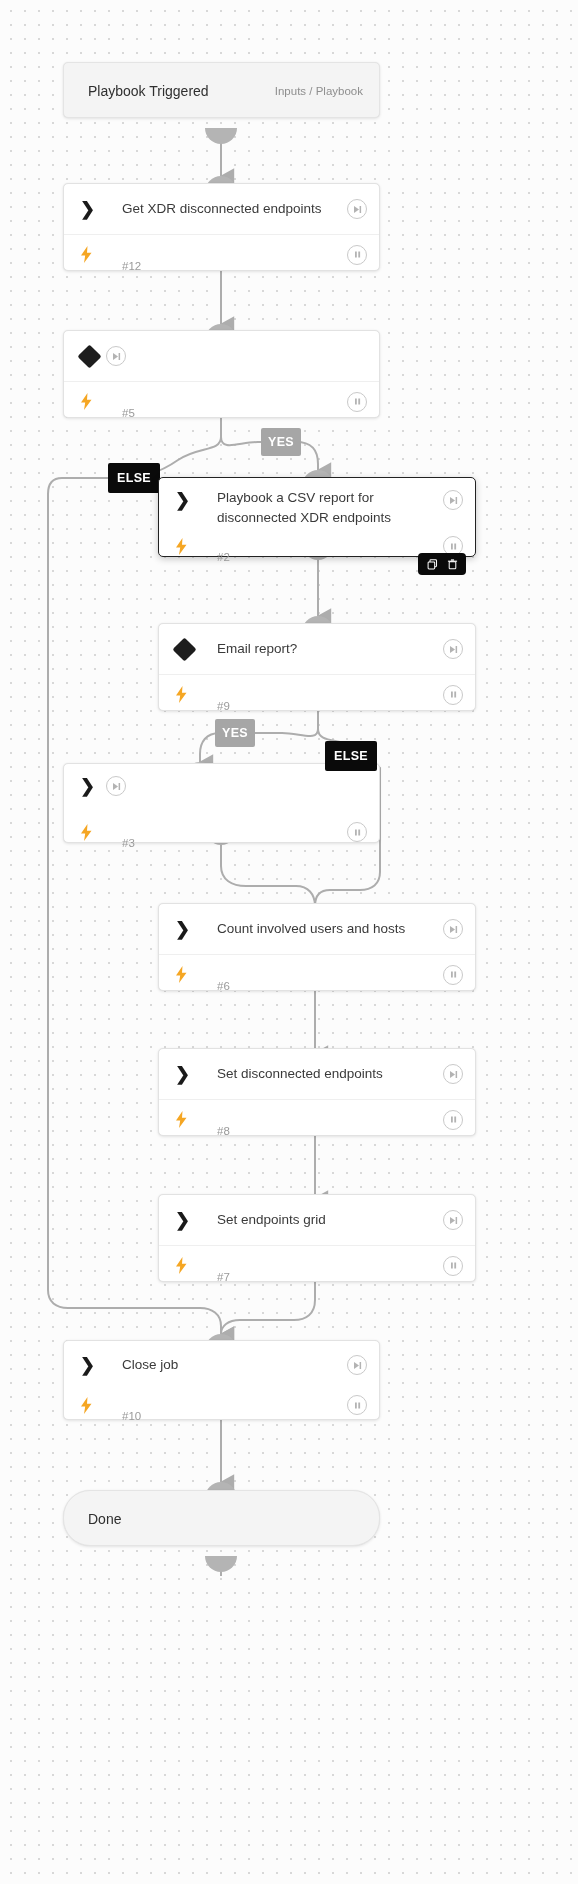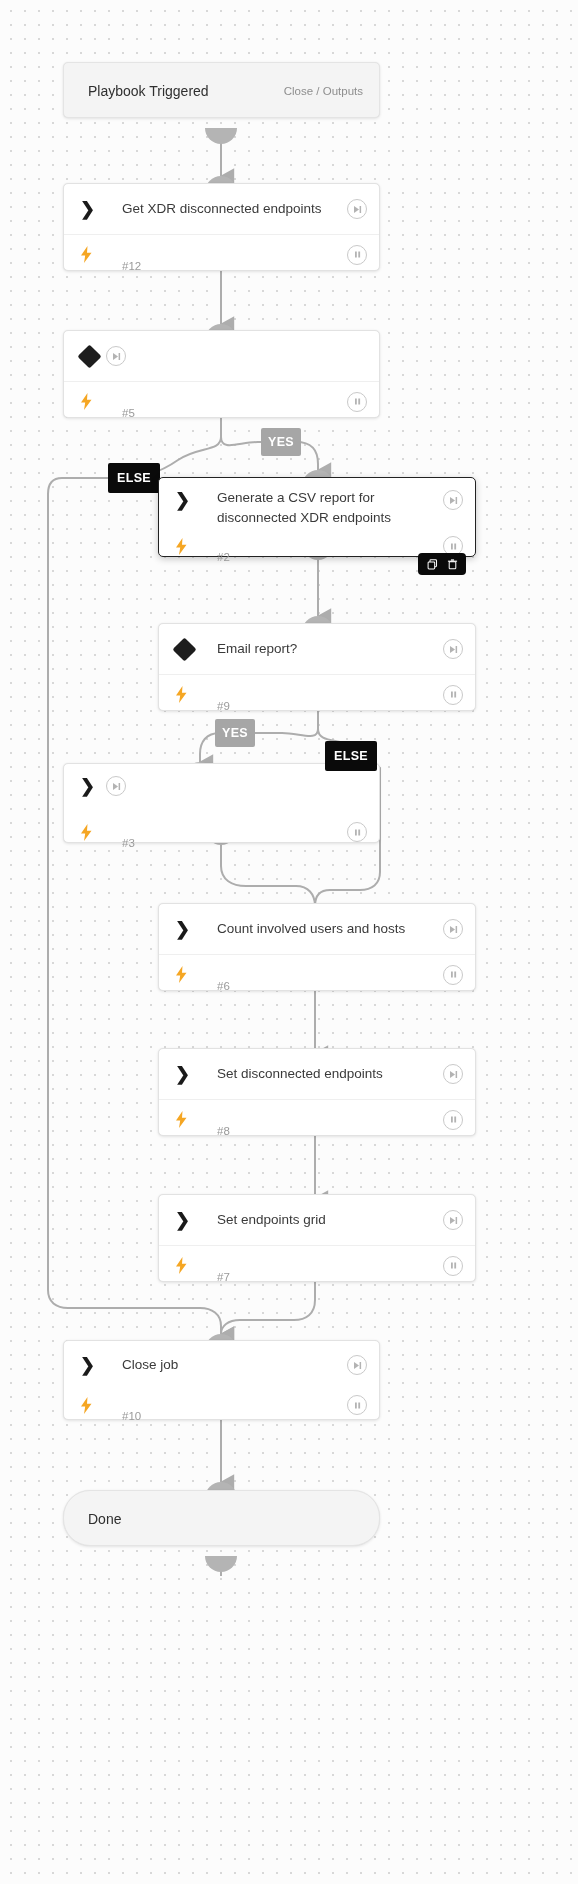--- a/index.html
+++ b/index.html
@@ -194,21 +194,21 @@
       <path d="M299,1069 a16,16 0 0 1 32,0 z"></path>
       <path d="M299,1214 a16,16 0 0 1 32,0 z"></path>
       <path d="M205,1350 a16,16 0 0 1 32,0 z"></path>
       <path d="M205,1498 a16,16 0 0 1 32,0 z"></path>
     </g>
   </svg>
 
   <div class="node start" style="left:63px; top:62px; width:317px; height:56px;">
     <div class="node-row-top" style="height:56px;">
       <div class="node-title">Playbook Triggered</div>
-      <div class="io-label">Close / Outputs</div>
+      <div class="io-label">Inputs / Playbook</div>
     </div>
   </div>
 
   <div class="node" style="left:63px; top:183px; width:317px; height:88px;">
     <div class="node-row-top" style="height:50px;">
       <div class="node-icon">
           <span class="chev-icon">❯</span>
         </div>
       <div class="node-title">Get XDR disconnected endpoints</div>
       <div class="circ-btn">
@@ -263,21 +263,21 @@
   </div>
 
   <div class="badge yes" style="left:261px; top:428px; width:40px; height:28px;">YES</div>
   <div class="badge els" style="left:108px; top:463px; width:52px; height:30px;">ELSE</div>
 
   <div class="node selected tall" style="left:158px; top:477px; width:318px; height:80px;">
     <div class="node-row-top" style="height:56px; align-items:flex-start; padding-top:10px;">
       <div class="node-icon" style="padding-top:3px;">
           <span class="chev-icon">❯</span>
         </div>
-      <div class="node-title">Generate a CSV report for disconnected XDR endpoints</div>
+      <div class="node-title">Playbook a CSV report for disconnected XDR endpoints</div>
       <div class="circ-btn" style="margin-top:2px;">
         <svg width="11" height="11" viewBox="0 0 11 11">
             <path d="M2,2 L7,5.5 L2,9 Z" fill="#b3b3b3"></path>
             <rect x="7.6" y="2" width="1.5" height="7" fill="#b3b3b3"></rect>
           </svg>
       </div>
     </div>
     <div class="node-row-bot" style="height:24px; border-top:none;">
       <div class="bolt">
         <svg width="13" height="17" viewBox="0 0 13 17">

